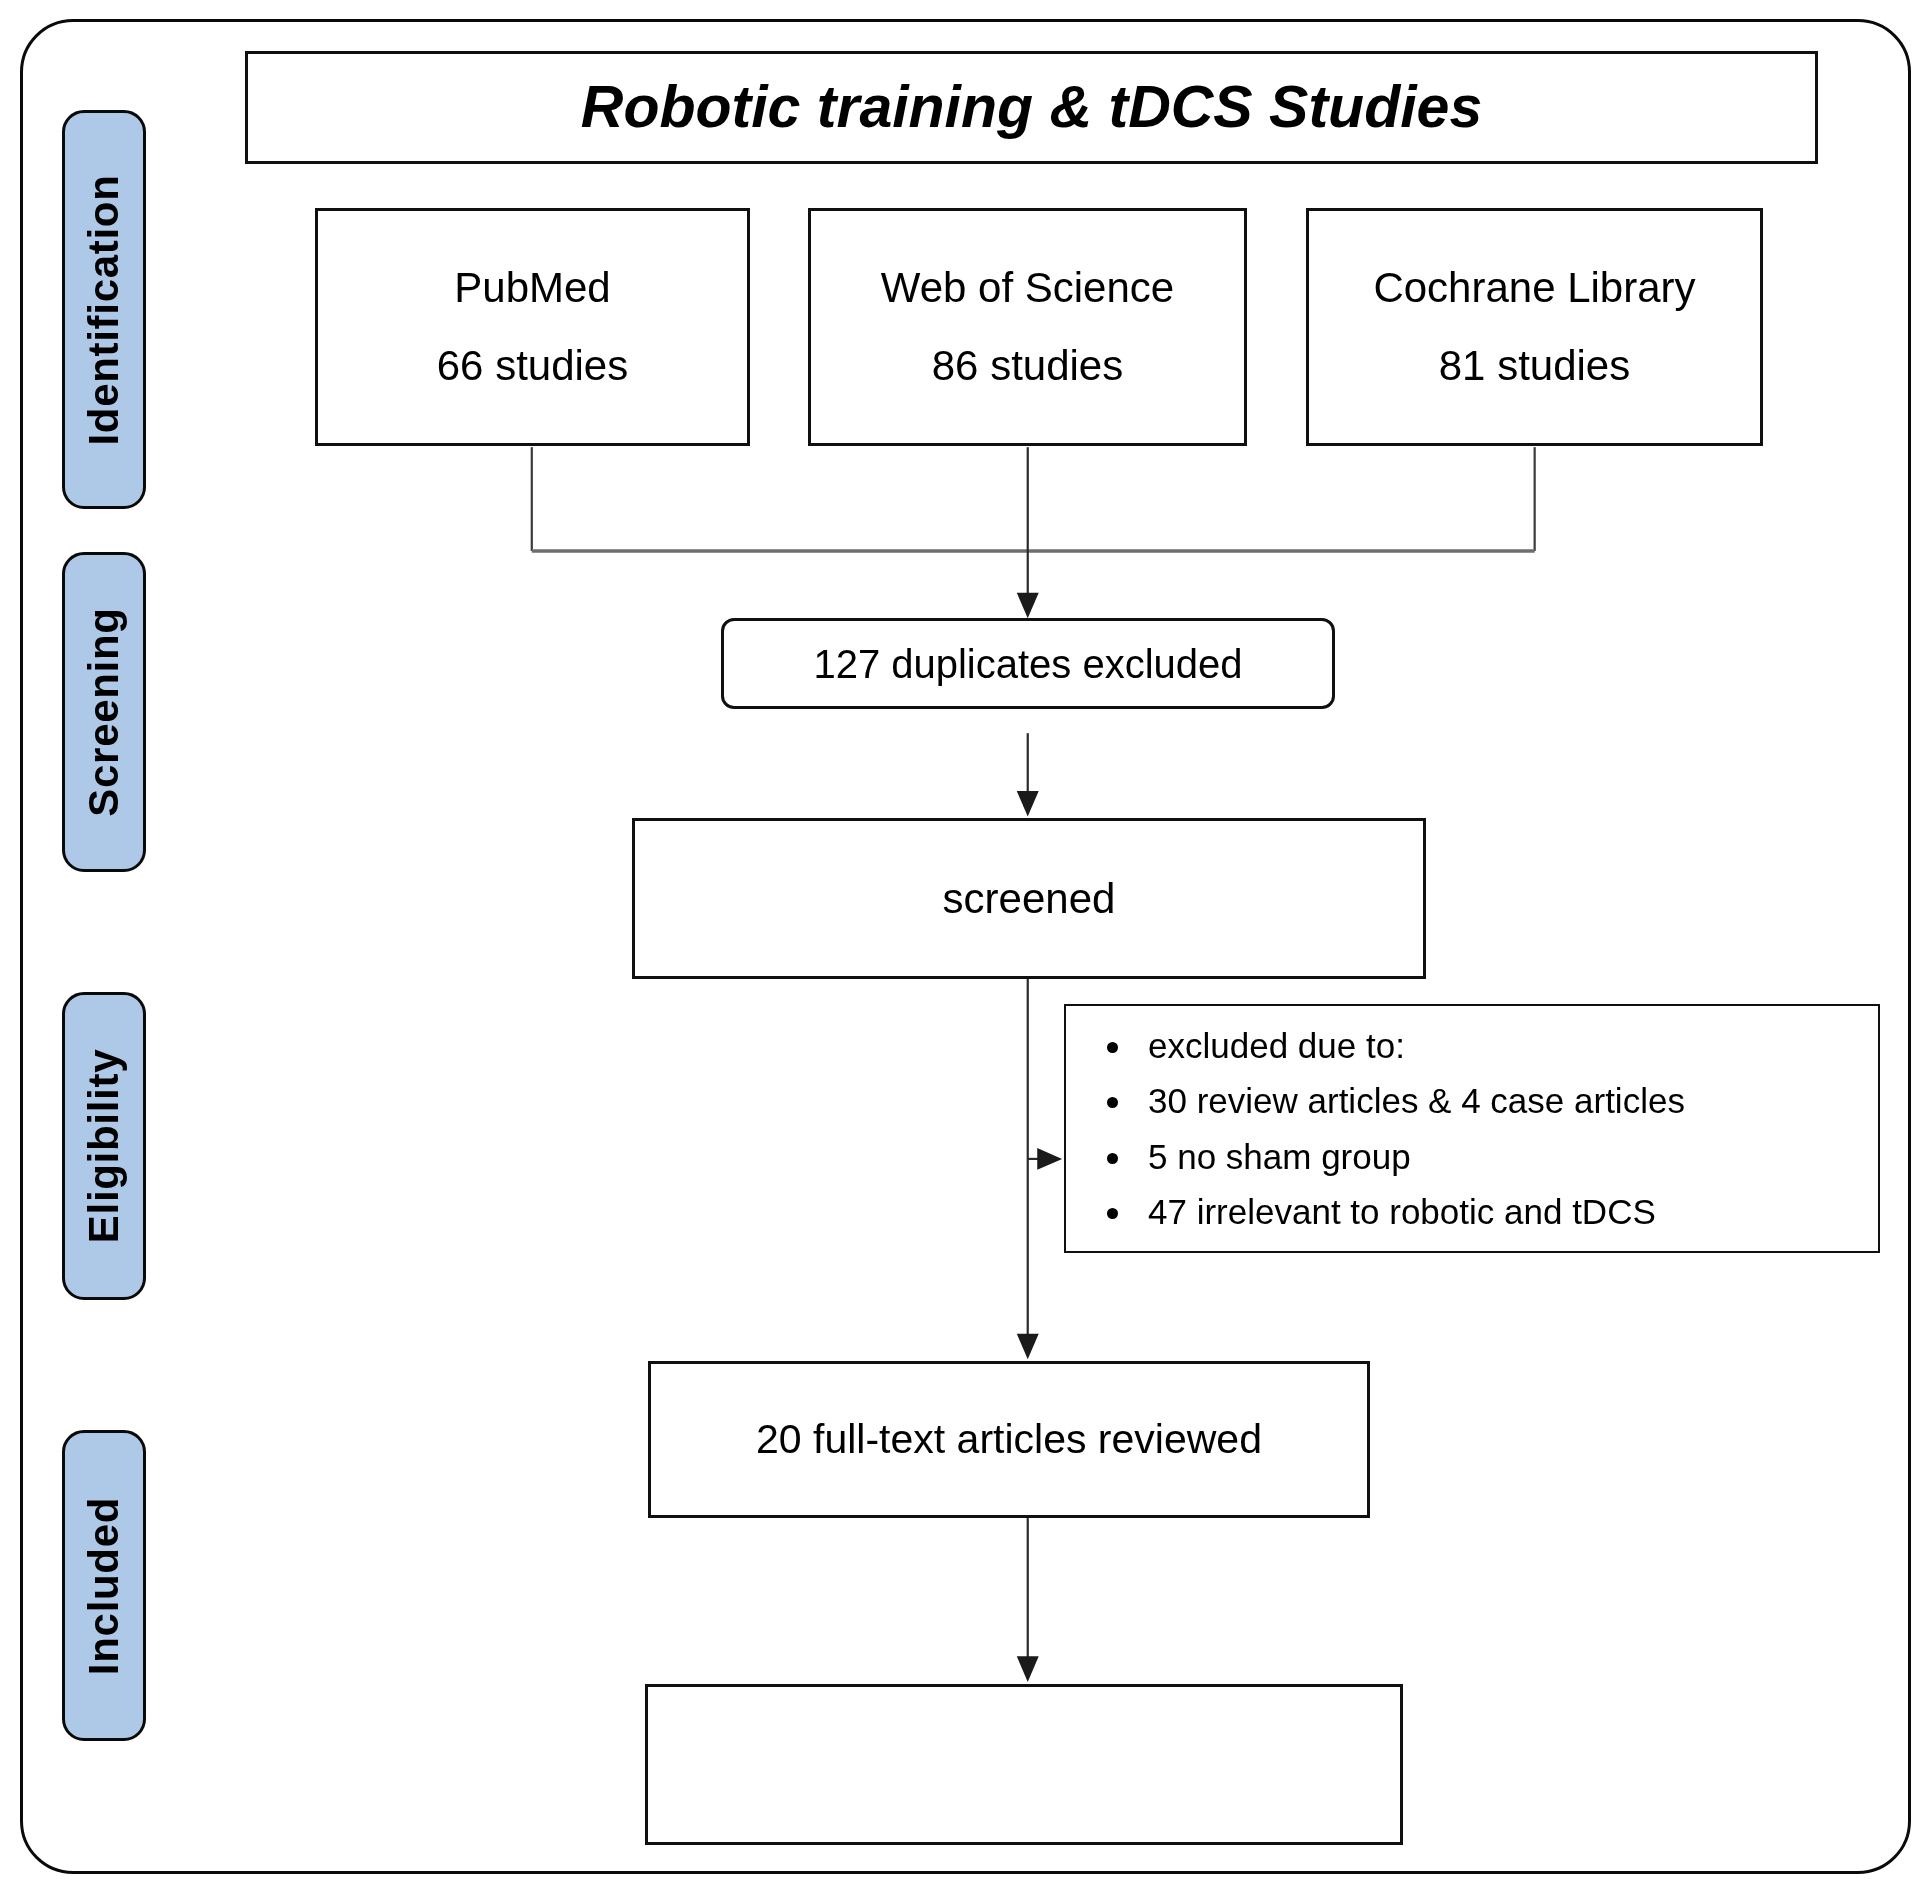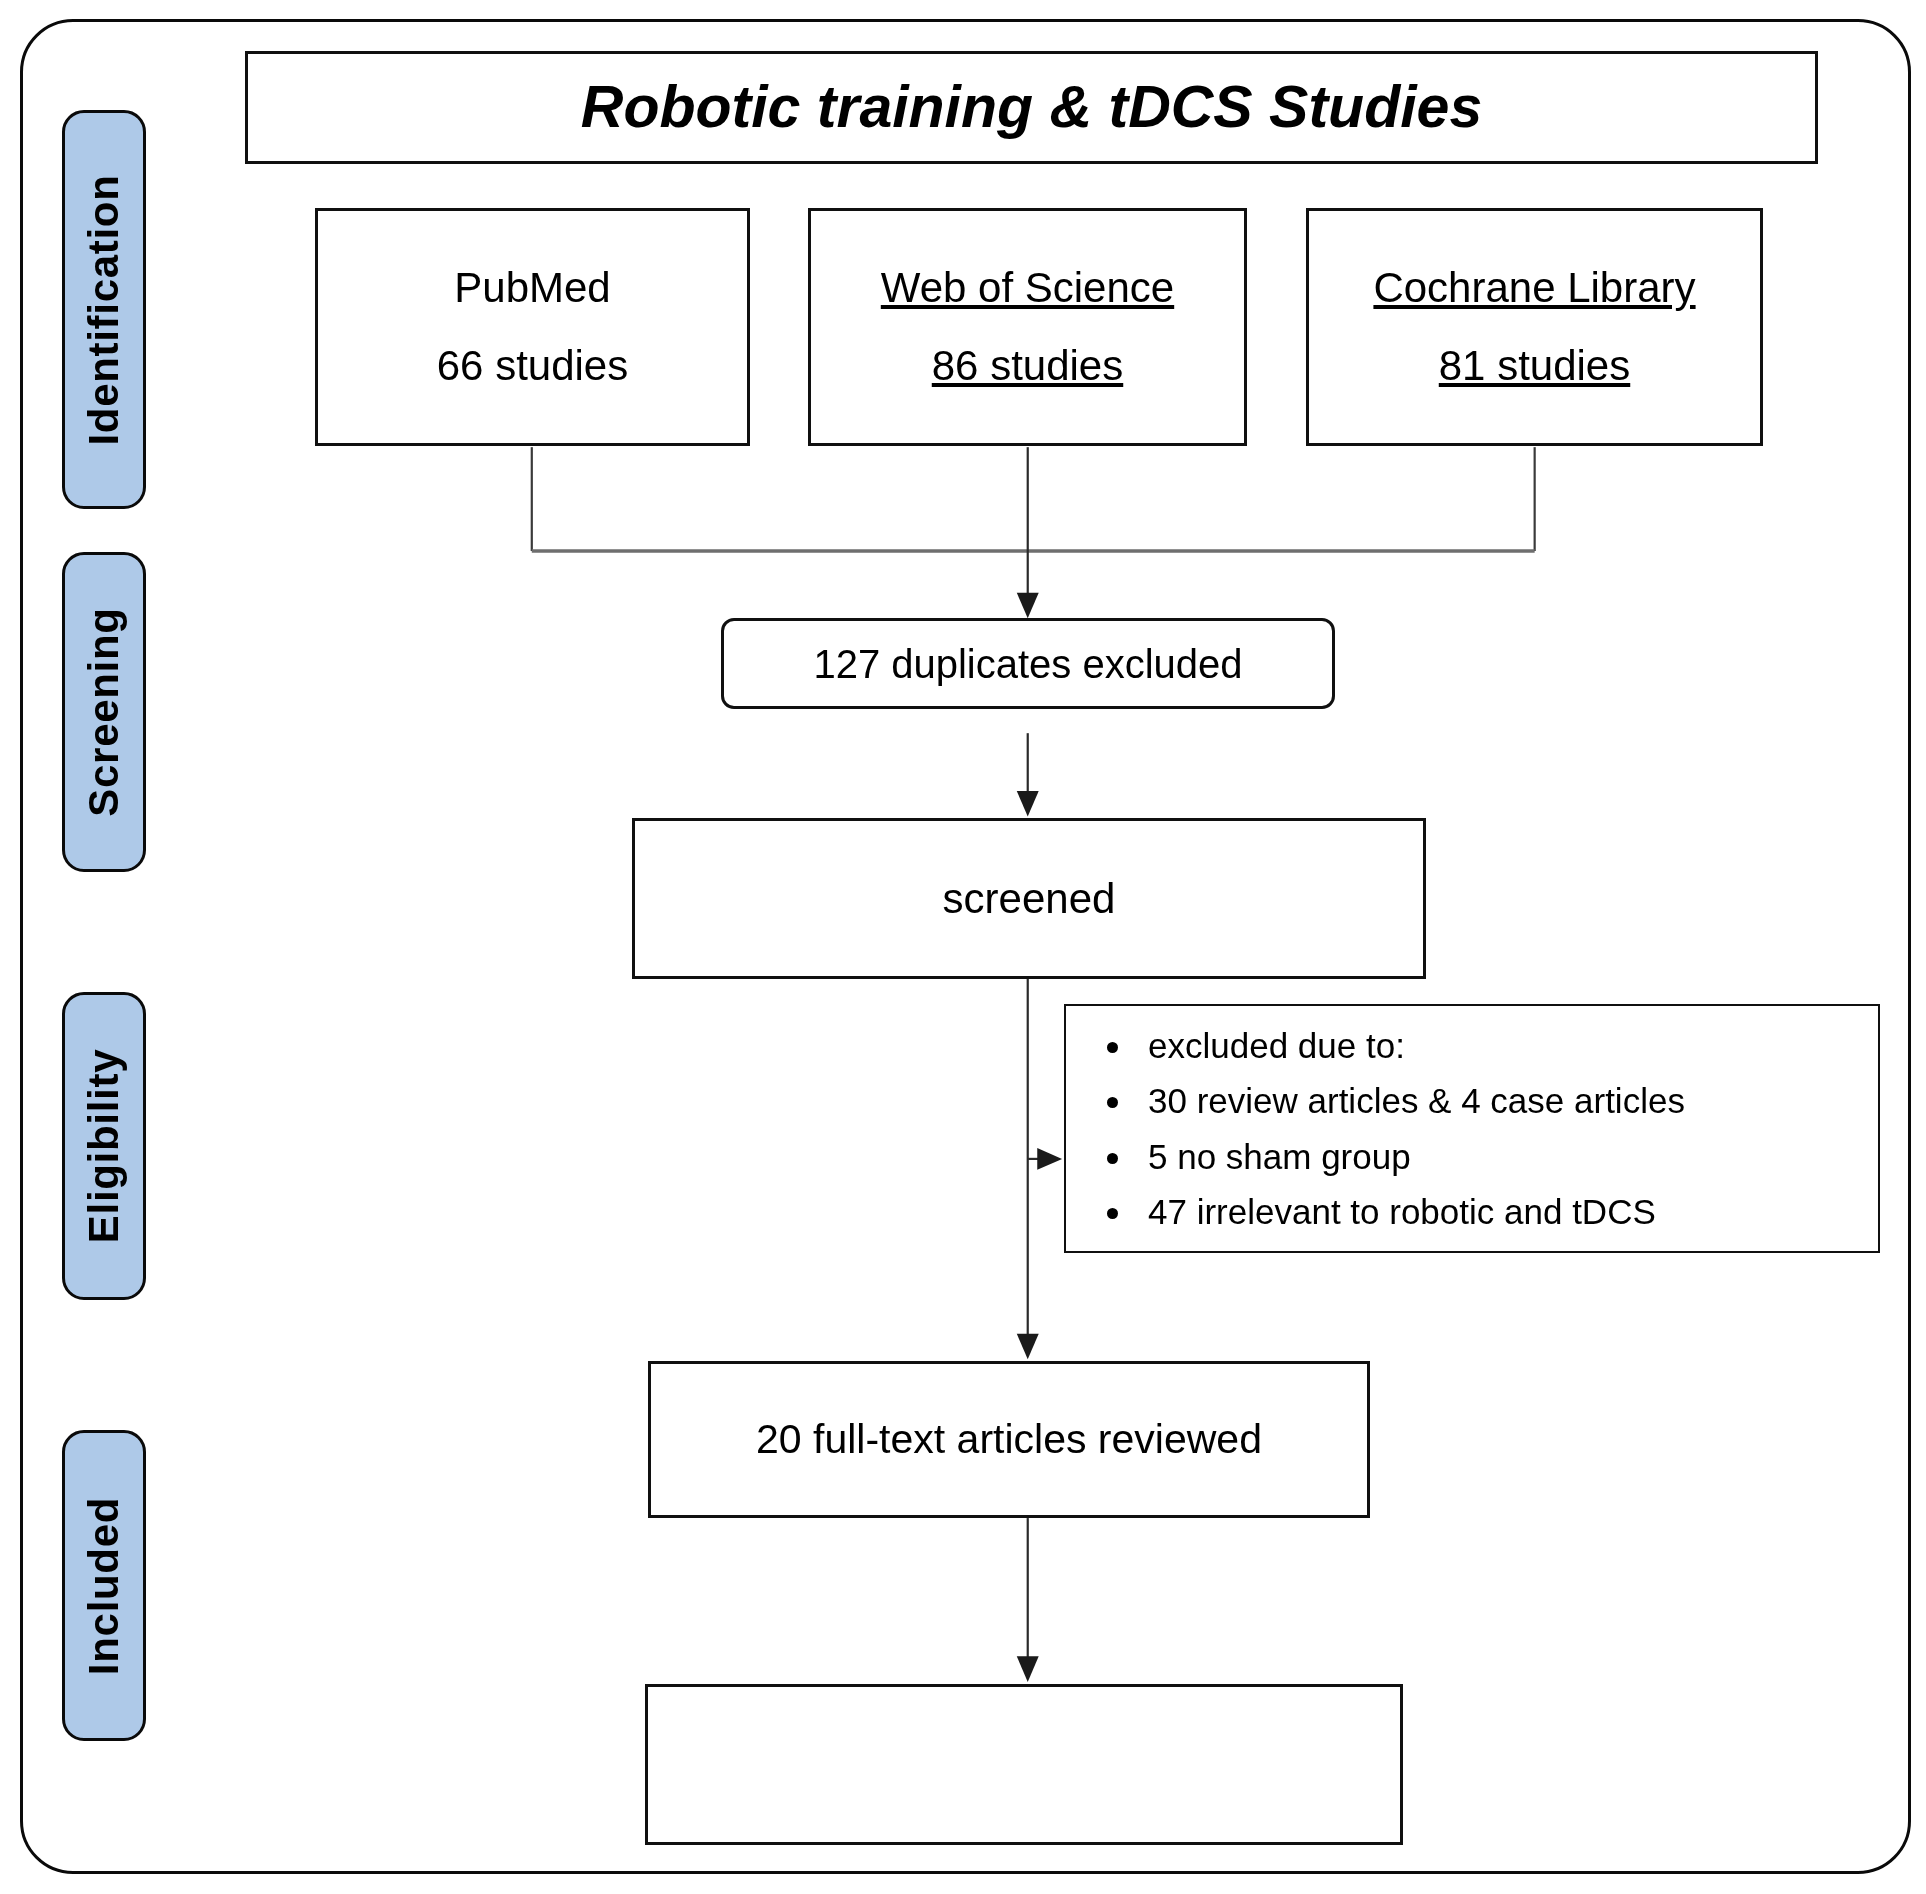--- a/index.html
+++ b/index.html
@@ -15,22 +15,22 @@
     position:absolute;background:#fff;border:3.7px solid #101010;box-sizing:border-box;
     display:flex;flex-direction:column;align-items:center;justify-content:center;
     text-align:center;line-height:1.45;
   }
   .title-box{
     left:245px;top:51px;width:1573px;height:113px;
     font-size:59px;font-weight:bold;font-style:italic;border-width:3.7px;
   }
   .db-box{top:208px;height:238px;font-size:42px;gap:17px;}
   .db-pubmed{left:315px;width:435px;}
-  .db-wos{left:808px;width:439px;text-decoration:underline;}
-  .db-cochrane{left:1306px;width:457px;text-decoration:underline;}
+  .db-wos{left:808px;width:439px;}
+  .db-cochrane{left:1306px;width:457px;}
   .dup-box{left:721px;top:618px;width:614px;height:91px;font-size:40px;border-radius:13px;}
   .screened-box{left:632px;top:818px;width:794px;height:161px;font-size:42px;line-height:1.5;}
   .excl-box{left:1064px;top:1004px;width:816px;height:249px;border-width:2.9px;align-items:flex-start;justify-content:center;}
   .excl-box ul{margin:0;padding:0 14.6px 0 69px;list-style:disc;text-align:left;}
   .excl-box li{font-size:35px;line-height:1.58;padding-left:13px;}
   .fulltext-box{left:648px;top:1361px;width:722px;height:157px;font-size:41px;}
   .final-box{left:645px;top:1684px;width:758px;height:161px;font-size:41px;line-height:1.5;}
   .stage{
     position:absolute;left:62px;width:84px;border:3.7px solid #0a0a0a;border-radius:22px;
     box-sizing:border-box;display:flex;align-items:center;justify-content:center;

